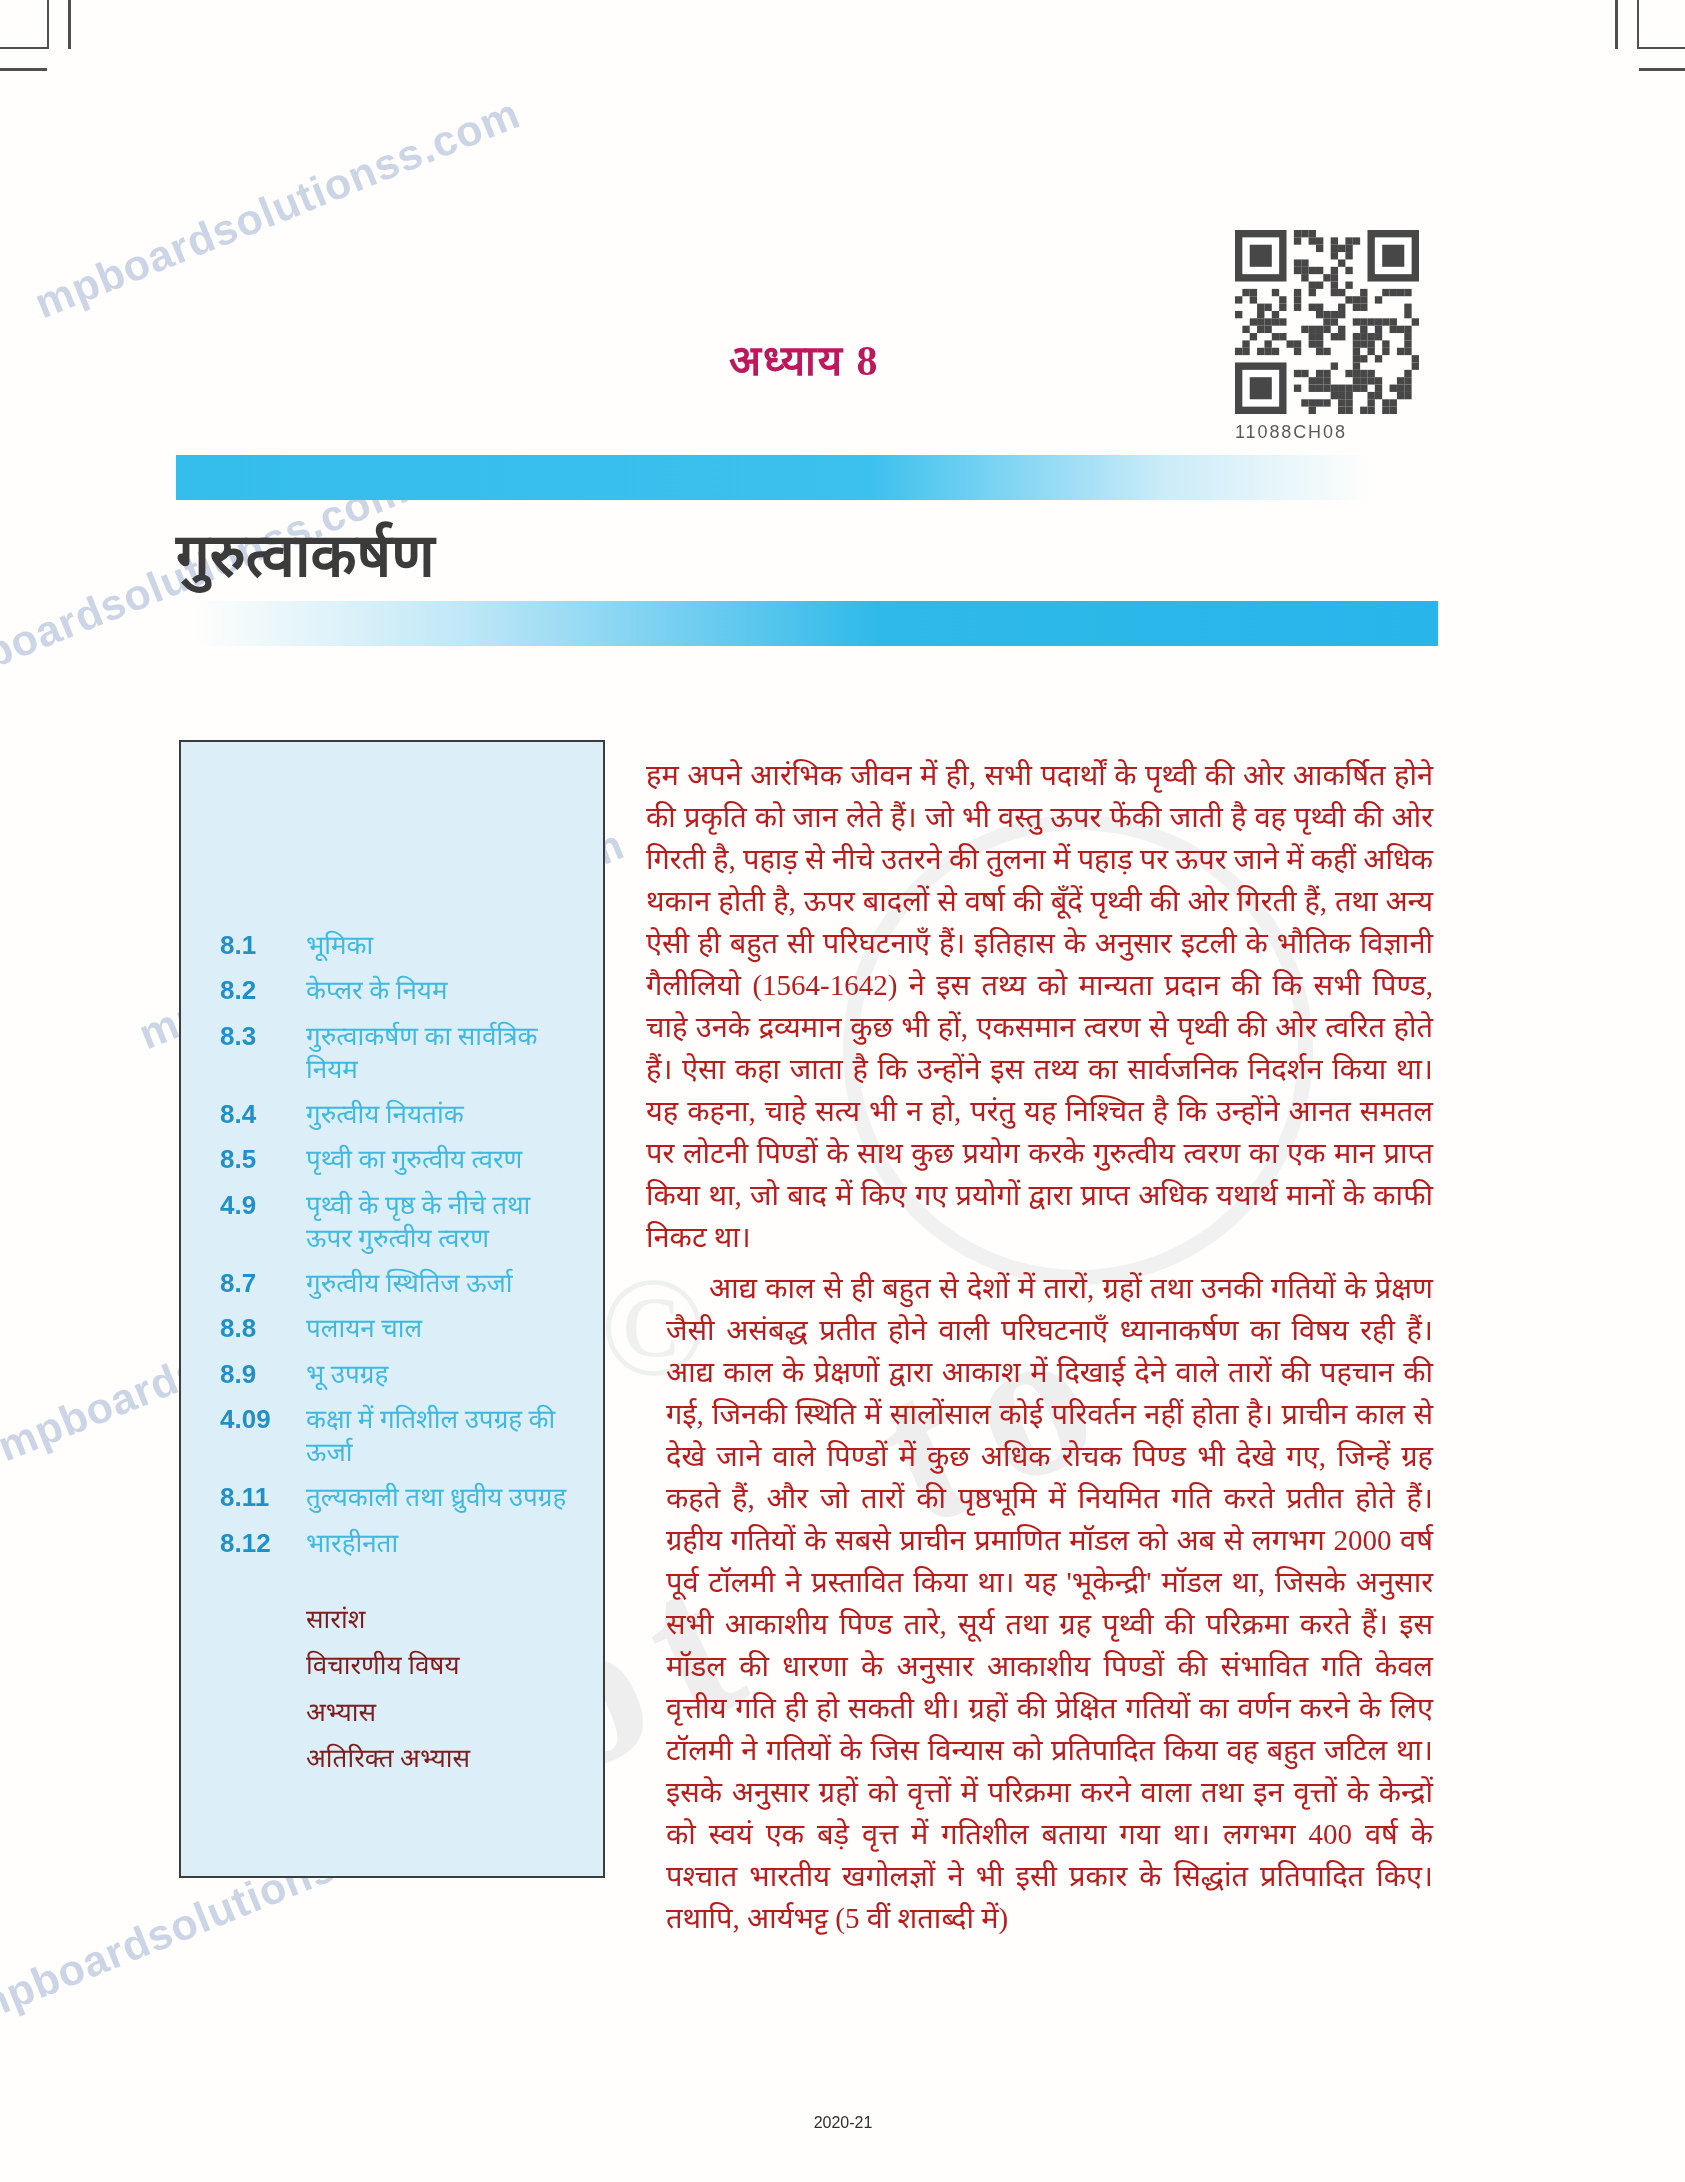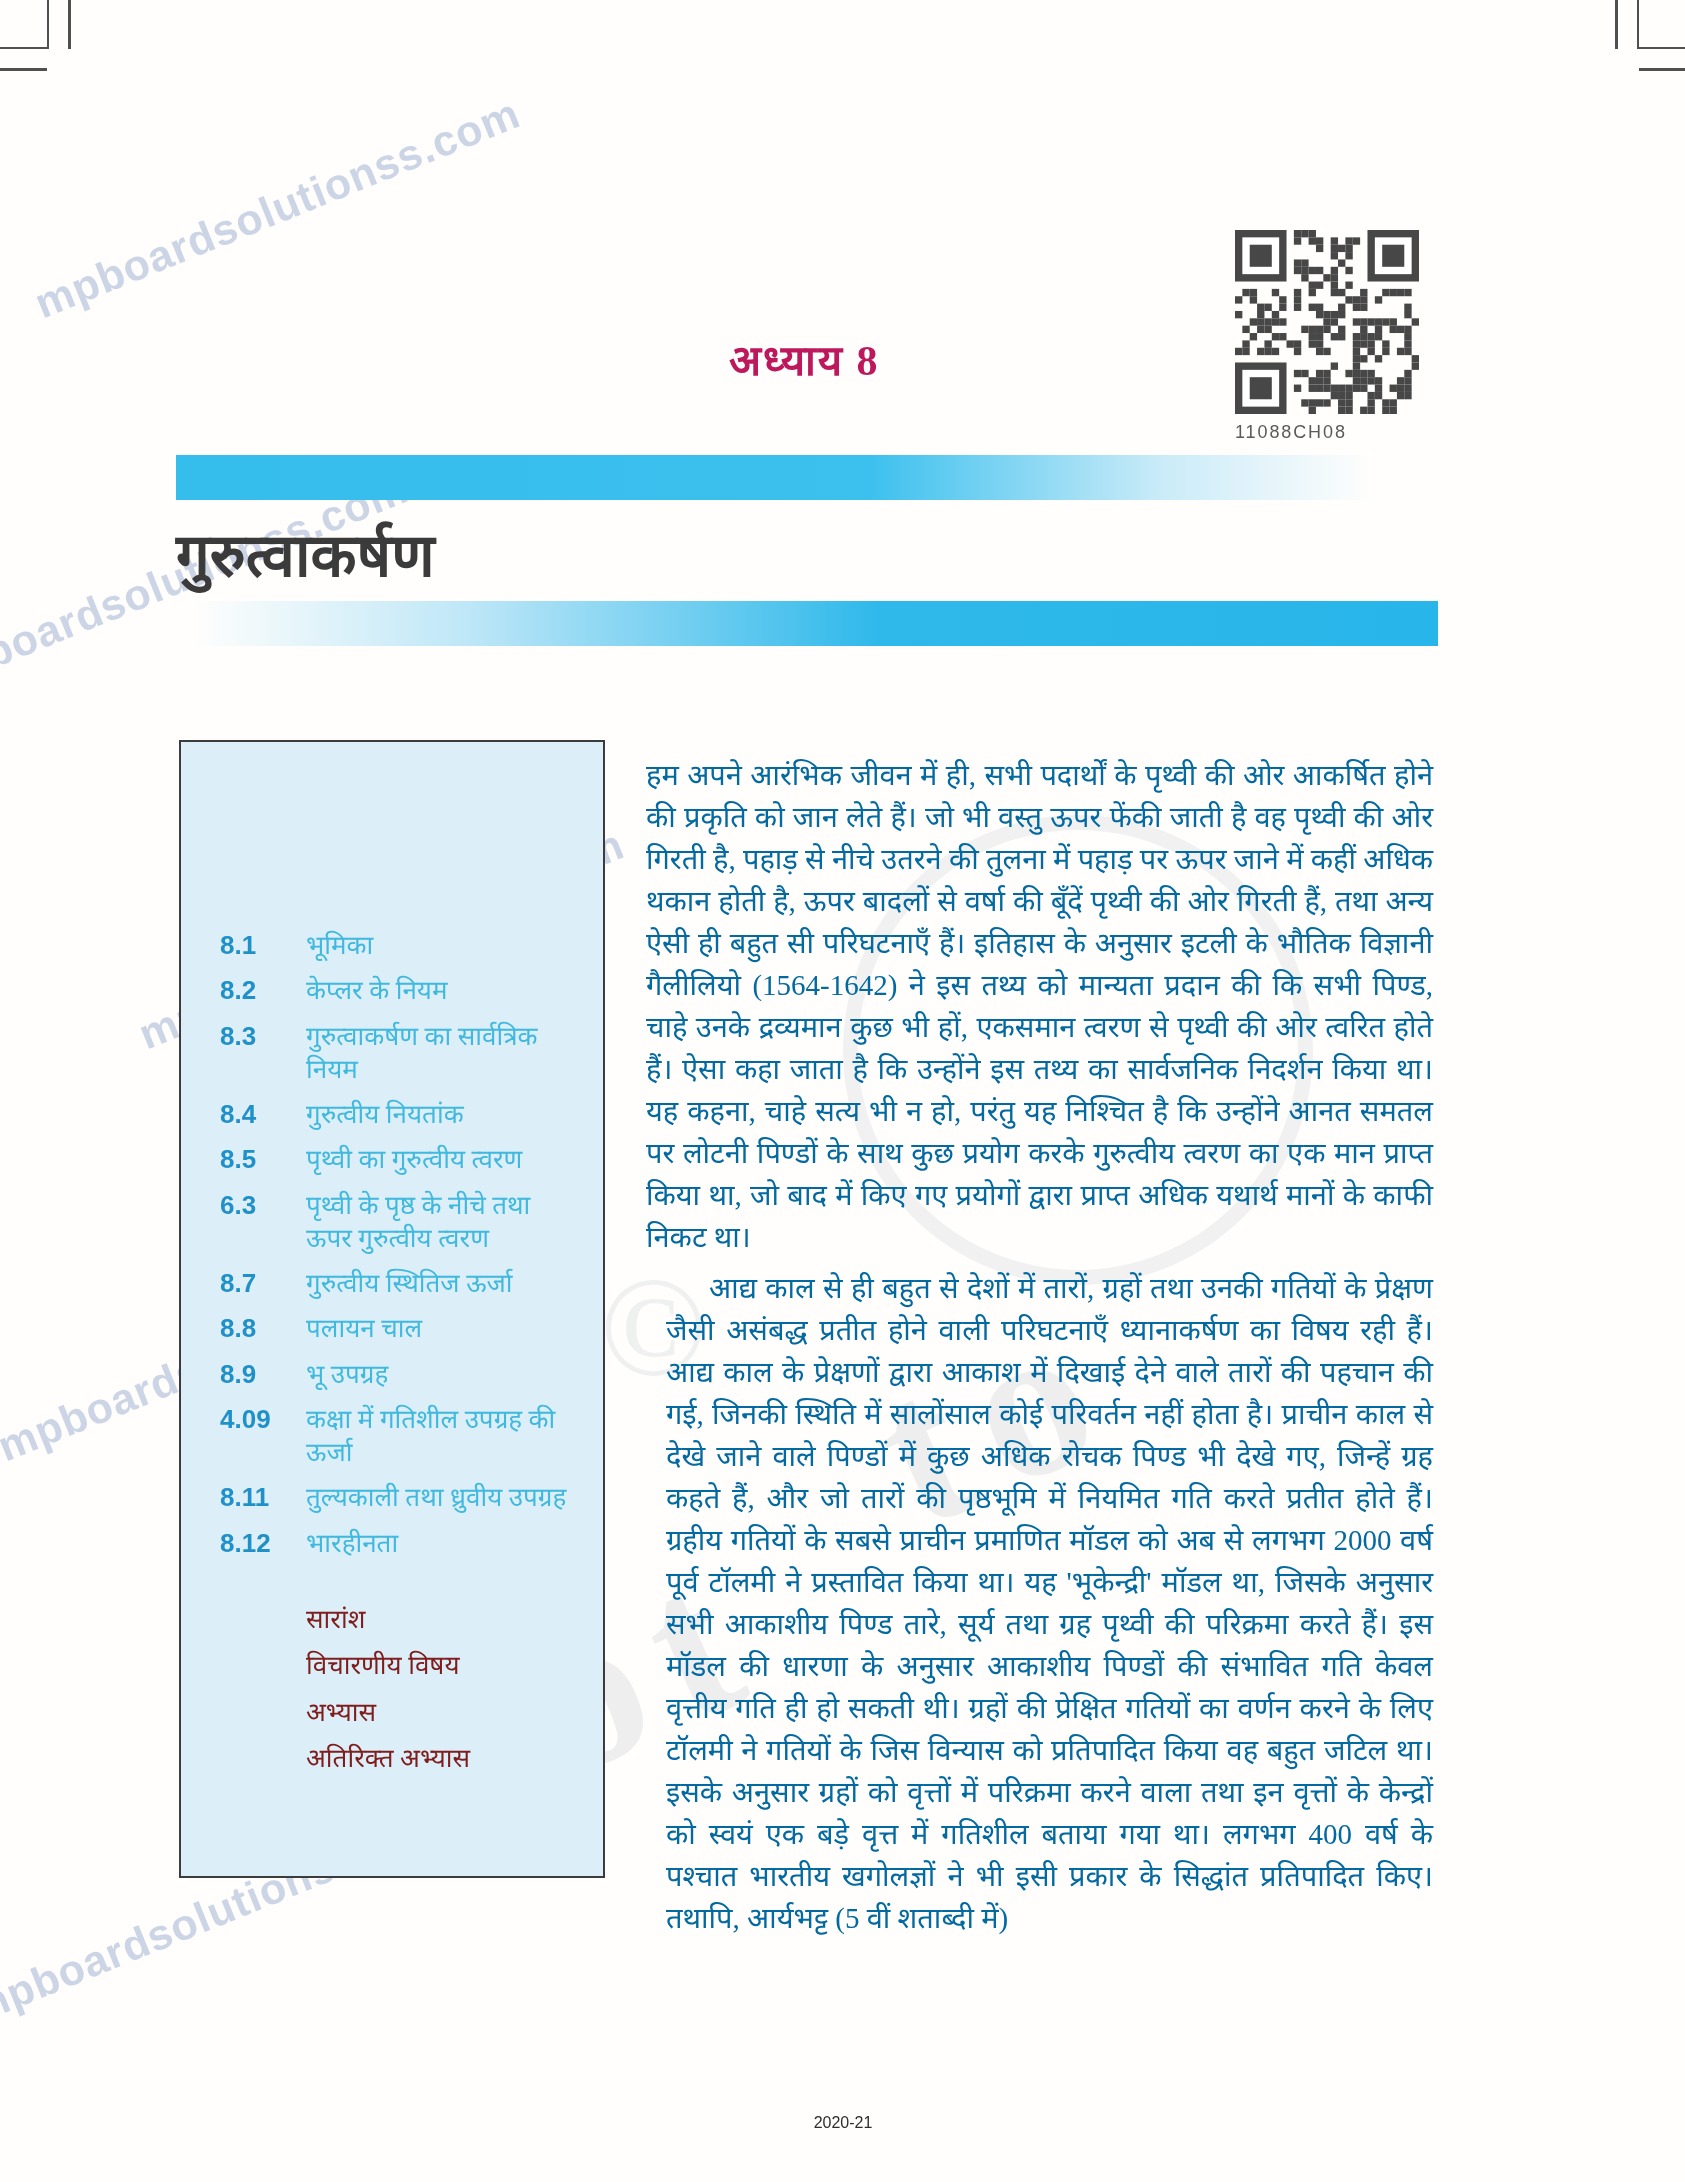--- a/index.html
+++ b/index.html
@@ -65,21 +65,21 @@
   .toc-label{flex:1;color:#41b9de;font-size:26px;}
   .toc-extras{margin-top:43px;}
   .toc-extra{margin-left:86px;color:#7f1d1d;font-size:26px;margin-bottom:13px;line-height:1.28;}
 
   
   .main-col{position:absolute;left:646px;top:733px;width:787px;}
   .section-heading{font-size:29px;font-weight:bold;}
   .section-num{color:#2e2e2e;margin-right:13px;}
   .section-title{color:#26b2e2;}
   .para{
-    font-size:29px;line-height:42px;color:#0369a1;text-align:justify;
+    font-size:29px;line-height:42px;color:#b91c1c;text-align:justify;
     margin:0 0 9.4px 0;
   }
   .para-first{margin-top:20.6px;}
   .para-indent{text-indent:43px;margin-left:20px;}
 
   
   .footer{
     position:absolute;left:0;top:2114px;width:1686px;text-align:center;
     font-size:16px;color:#2e2e2e;
     font-family:"Liberation Sans","DejaVu Sans",sans-serif;
@@ -362,21 +362,21 @@
     </div>
     <div class="toc-row">
       <span class="toc-num">8.4</span>
       <span class="toc-label">गुरुत्वीय नियतांक</span>
     </div>
     <div class="toc-row">
       <span class="toc-num">8.5</span>
       <span class="toc-label">पृथ्वी का गुरुत्वीय त्वरण</span>
     </div>
     <div class="toc-row">
-      <span class="toc-num">6.3</span>
+      <span class="toc-num">4.9</span>
       <span class="toc-label">पृथ्वी के पृष्ठ के नीचे तथा ऊपर गुरुत्वीय त्वरण</span>
     </div>
     <div class="toc-row">
       <span class="toc-num">8.7</span>
       <span class="toc-label">गुरुत्वीय स्थितिज ऊर्जा</span>
     </div>
     <div class="toc-row">
       <span class="toc-num">8.8</span>
       <span class="toc-label">पलायन चाल</span>
     </div>

